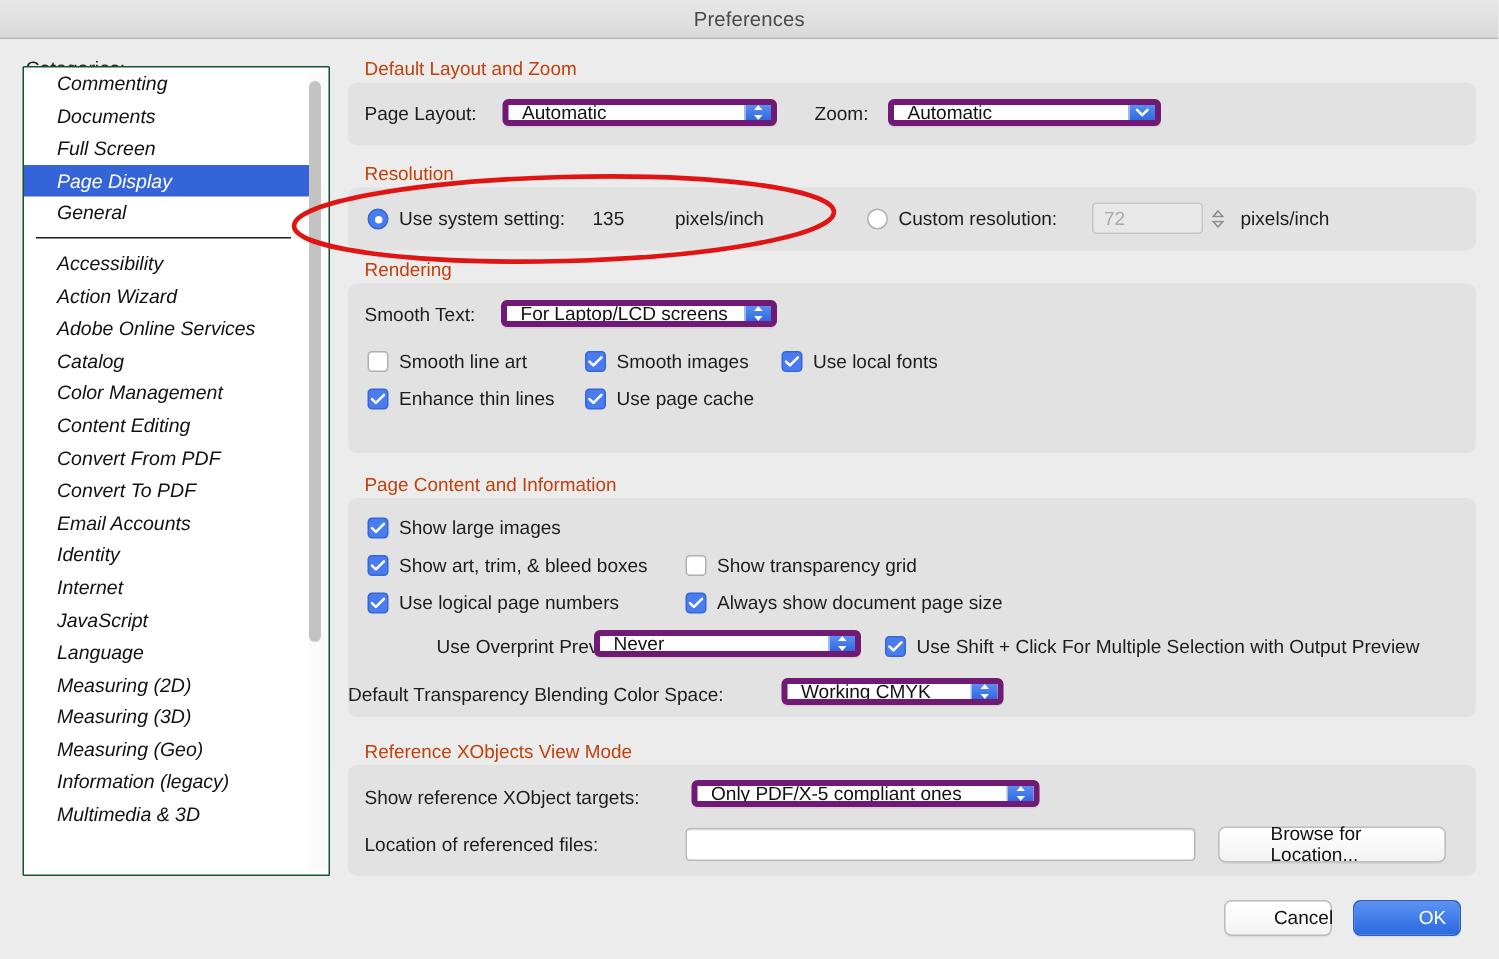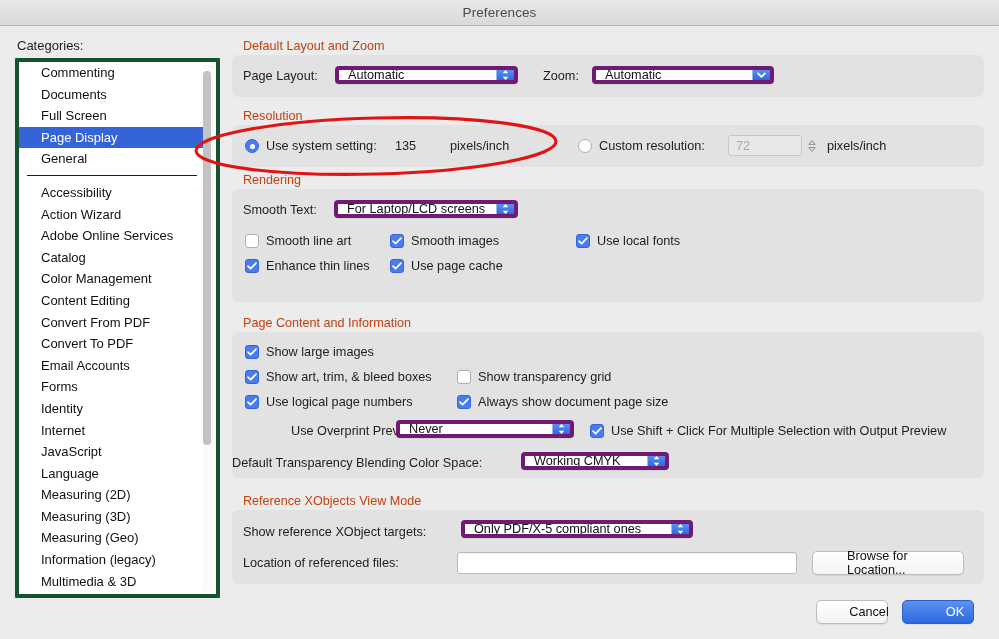--- a/index.html
+++ b/index.html
@@ -17,23 +17,23 @@
     position: absolute; left: 0; top: 0; width: 999px; height: 26px;
     background: linear-gradient(#e8e8e8, #d9d9d9);
     border-bottom: 1px solid #b6b6b6;
     display: flex; align-items: center; justify-content: center;
   }
   #titlebar .title { font-size: 13.5px; color: #4a4a4a; letter-spacing: .1px; }
 
   
   #cats-label { position: absolute; left: 17px; top: 38px; font-size: 13px; color: #1d1d1d; }
   #catbox {
-    position: absolute; left: 15px; top: 58px; width: 205px; height: 540px;
-    background: #ffffff; border: 4px solid #14532d;
-    border-radius: 1px; overflow: hidden;
+    position: absolute; left: 15px; top: 44px; width: 205px; height: 540px;
+    background: #ffffff; border: 1px solid #14532d;
+    border-radius: 1px; overflow: hidden; font-style: italic;
   }
   #catlist { position: absolute; left: 0; top: 0; width: 190px; }
   .cat-item {
     height: 21.6px; line-height: 21.6px;
     padding-left: 22px; font-size: 13px; color: #111;
     white-space: nowrap; cursor: default;
   }
   .cat-item.selected { background: #3464d7; color: #fff; }
   .cat-sep { height: 12px; position: relative; }
   .cat-sep::after {
@@ -152,21 +152,20 @@
         <div class="cat-sep"></div>
         <div class="cat-item">Accessibility</div>
         <div class="cat-item">Action Wizard</div>
         <div class="cat-item">Adobe Online Services</div>
         <div class="cat-item">Catalog</div>
         <div class="cat-item">Color Management</div>
         <div class="cat-item">Content Editing</div>
         <div class="cat-item">Convert From PDF</div>
         <div class="cat-item">Convert To PDF</div>
         <div class="cat-item">Email Accounts</div>
-        <div class="cat-item">Forms</div>
         <div class="cat-item">Identity</div>
         <div class="cat-item">Internet</div>
         <div class="cat-item">JavaScript</div>
         <div class="cat-item">Language</div>
         <div class="cat-item">Measuring (2D)</div>
         <div class="cat-item">Measuring (3D)</div>
         <div class="cat-item">Measuring (Geo)</div>
         <div class="cat-item">Information (legacy)</div>
         <div class="cat-item">Multimedia &amp; 3D</div>
       </div>
@@ -251,21 +250,21 @@
     <span class="cblabel">Smooth line art</span>
   </div>
   <div class="cbrow" style="left:390px; top:234px;">
     <span class="cbox on">
       <svg width="10" height="8" viewBox="0 0 10 8">
           <path d="M1 4.1 L3.6 6.6 L9 1.2" stroke="#fff" stroke-width="1.7" fill="none" stroke-linecap="round" stroke-linejoin="round"></path>
         </svg>
     </span>
     <span class="cblabel">Smooth images</span>
   </div>
-  <div class="cbrow" style="left:560px; top:234px;padding-left:16px;">
+  <div class="cbrow" style="left:505px; top:234px;padding-left:16px;">
     <span class="cbox on">
       <svg width="10" height="8" viewBox="0 0 10 8">
           <path d="M1 4.1 L3.6 6.6 L9 1.2" stroke="#fff" stroke-width="1.7" fill="none" stroke-linecap="round" stroke-linejoin="round"></path>
         </svg>
     </span>
     <span class="cblabel">Use local fonts</span>
   </div>
   <div class="cbrow" style="left:245px; top:259px;">
     <span class="cbox on">
       <svg width="10" height="8" viewBox="0 0 10 8">

